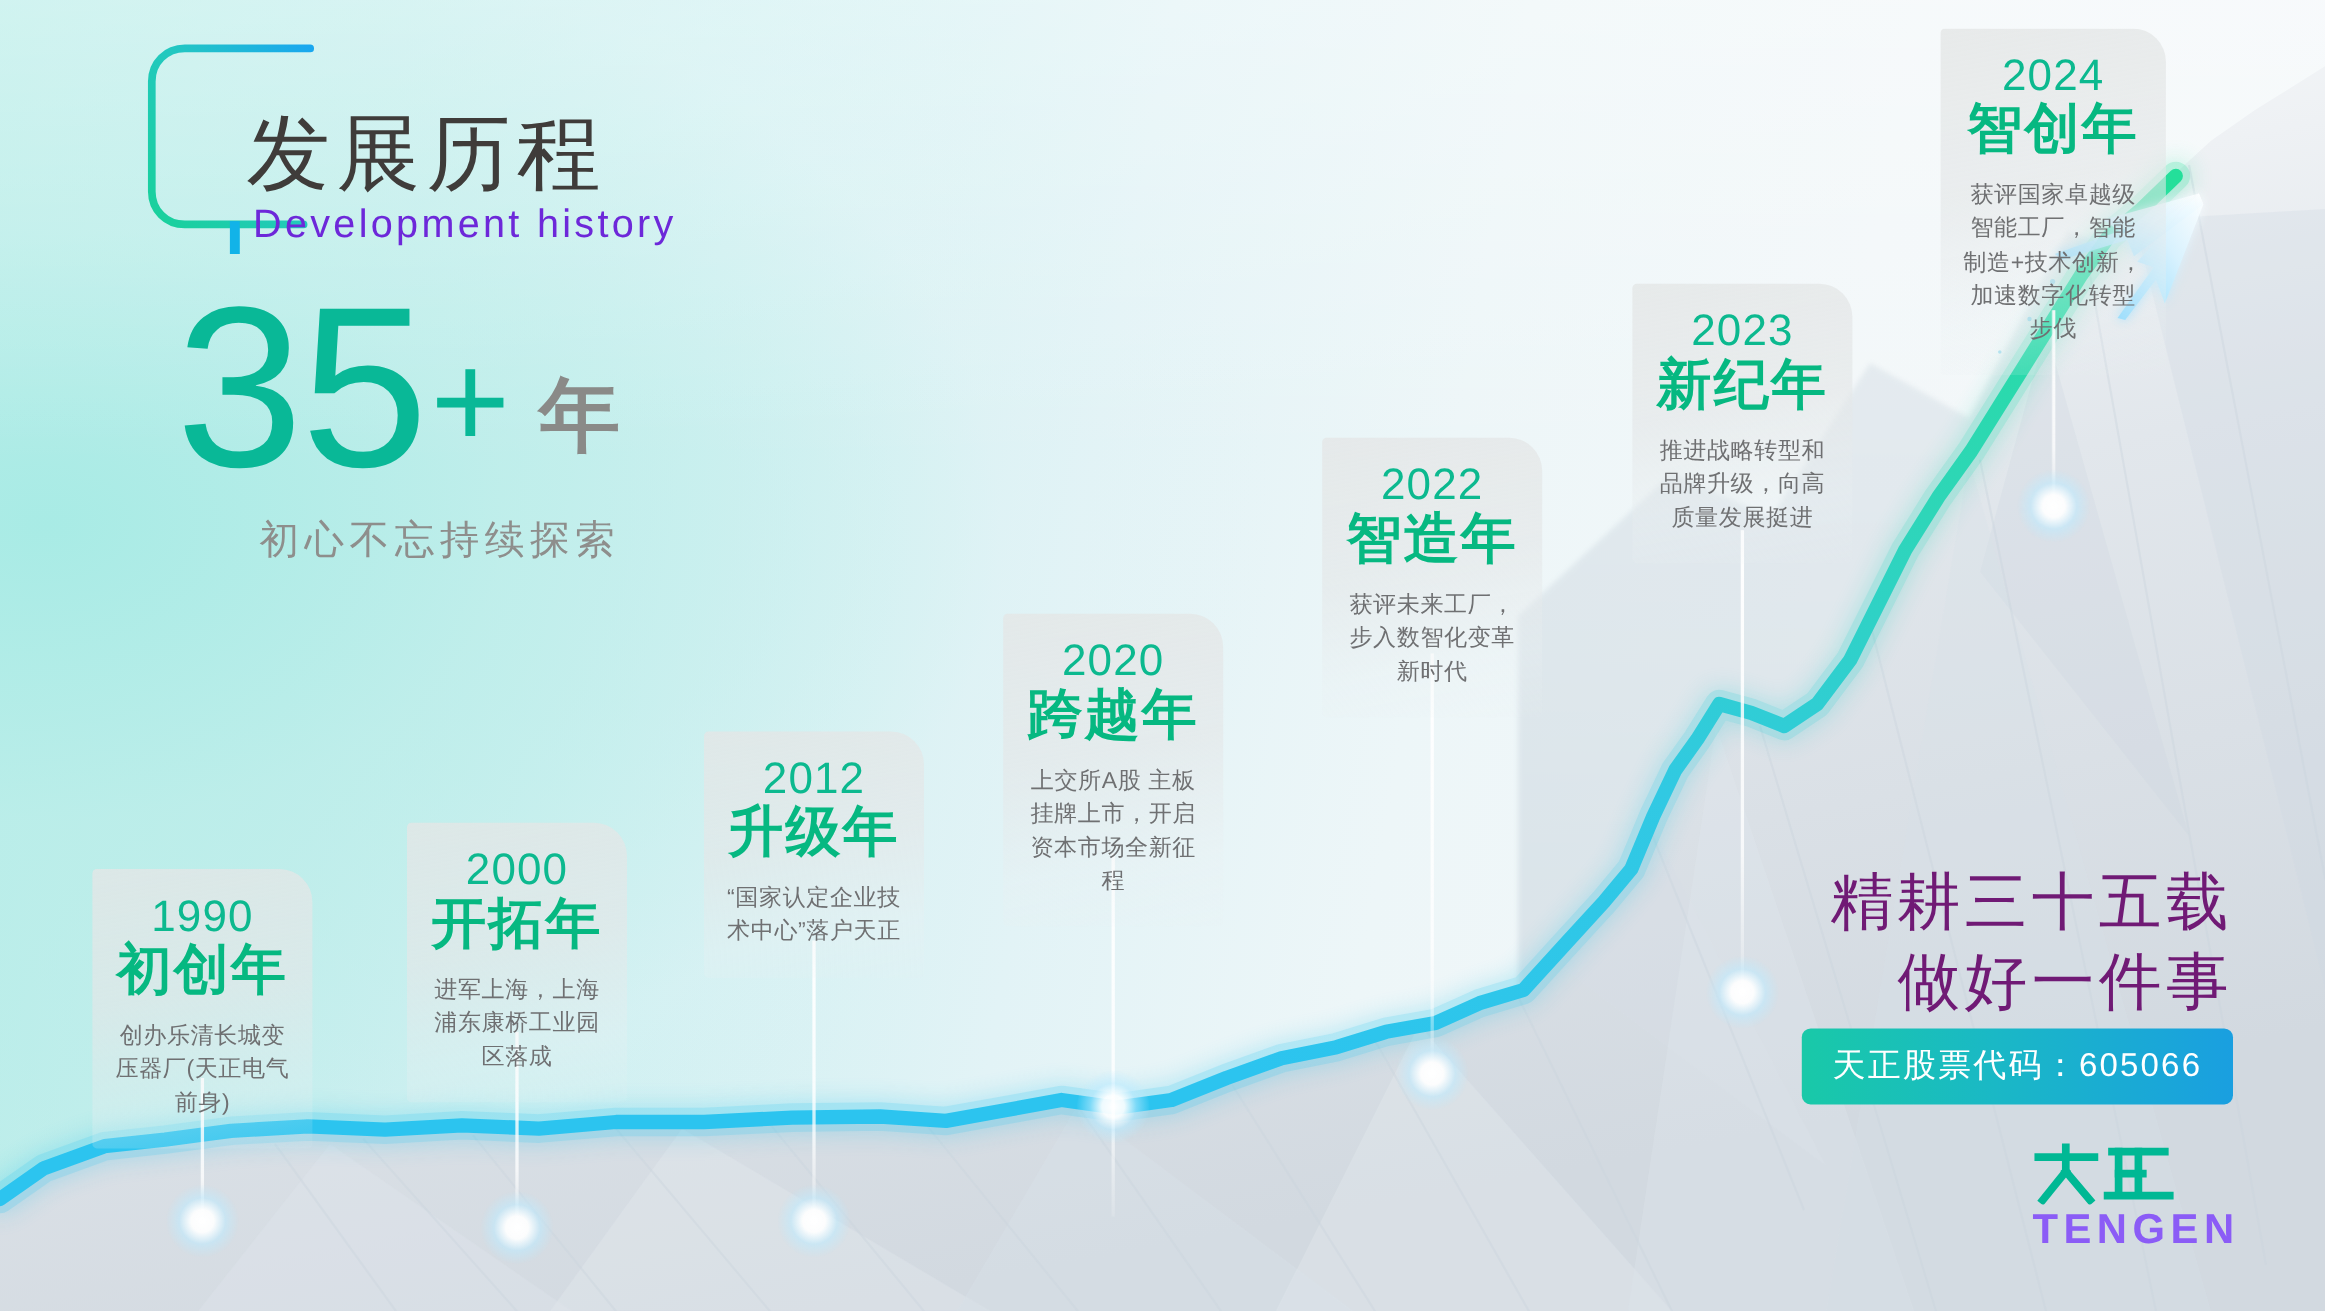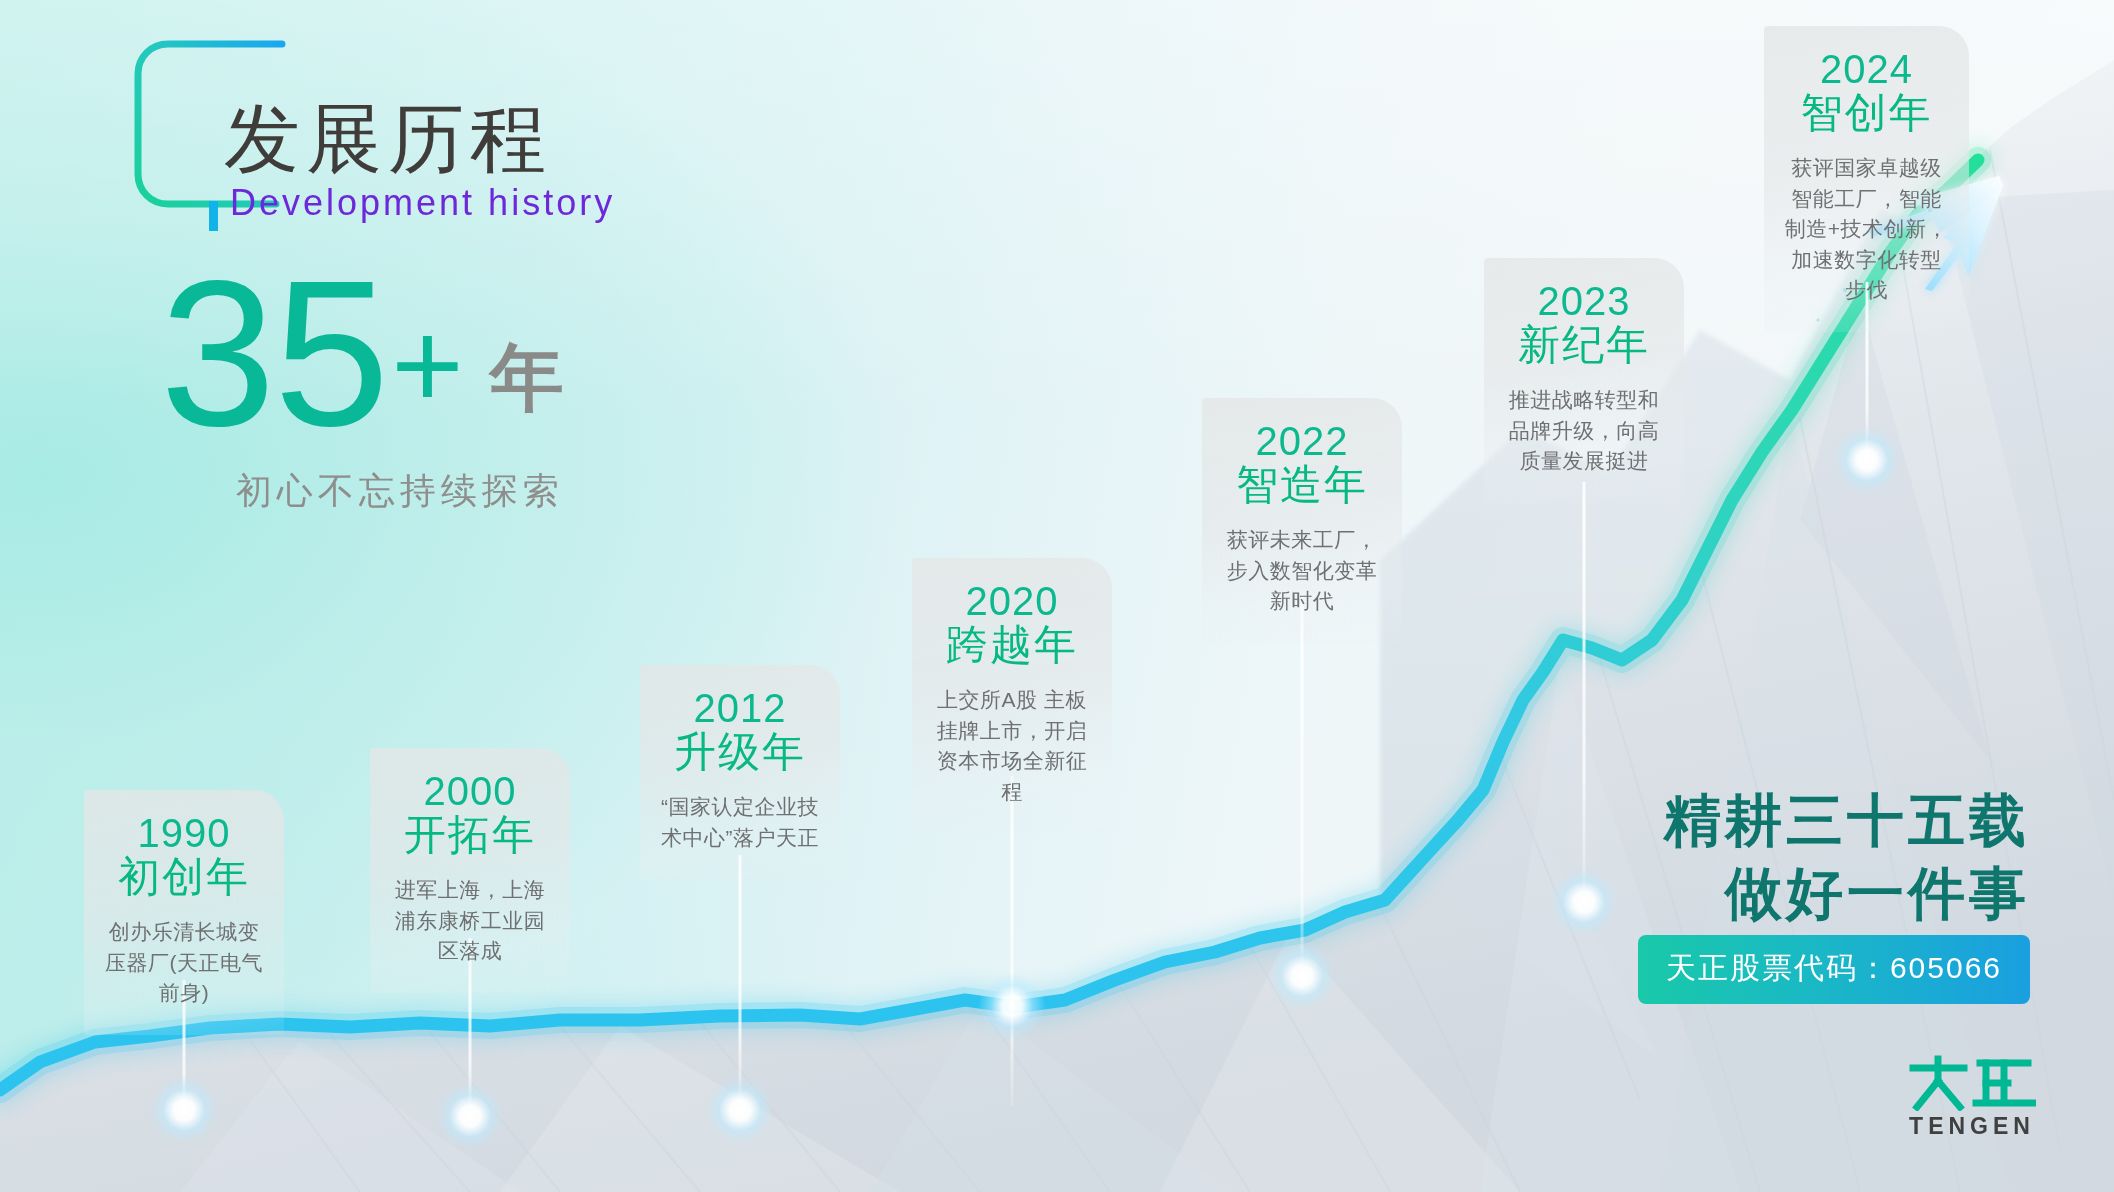--- a/index.html
+++ b/index.html
@@ -84,51 +84,51 @@
     padding:22px 18px 26px 18px;
     border-radius:4px 30px 4px 4px;
     background:linear-gradient(170deg, rgba(228,230,230,0.80) 0%, rgba(228,231,232,0.66) 45%, rgba(234,240,242,0.30) 78%, rgba(238,244,246,0.06) 100%);
     text-align:center;
   }
   .card .year {
     font-size:40px; color:#0cb98f; font-weight:400; line-height:1.08;
     letter-spacing:1px;
   }
   .card .tag {
-    font-size:42px; color:#06b881; font-weight:400; line-height:1.15;
+    font-size:50px; color:#06b881; font-weight:700; line-height:1.15;
     letter-spacing:2px; margin-top:-2px;
   }
   .card .desc {
     margin-top:16px;
     font-size:21px; color:#6f7072; line-height:1.45; font-weight:400;
     letter-spacing:0.5px;
   }
 
   
   .slogan {
     position:absolute; right:84px; top:784px; text-align:right;
   }
   .slogan div {
-    font-size:57px; color:#0f766e; letter-spacing:4px; line-height:1.28;
-    font-weight:700; white-space:nowrap;
+    font-size:57px; color:#701a75; letter-spacing:4px; line-height:1.28;
+    font-weight:400; white-space:nowrap;
   }
   .stock {
     position:absolute; right:84px; top:935px;
     padding:13px 28px 15px 28px;
     border-radius:8px;
     background:linear-gradient(90deg, #19c9a8 0%, #1ab8c6 45%, #1a9fe0 100%);
     color:#ffffff; font-size:30px; letter-spacing:2px; white-space:nowrap;
     font-weight:400;
   }
 
   
   .logo { position:absolute; right:78px; bottom:52px; text-align:center; }
   .logo .mark { display:block; }
   .logo .wordmark {
-    font-size:23px; color:#404040; letter-spacing:5px; font-weight:700;
+    font-size:38px; color:#8b5cf6; letter-spacing:5px; font-weight:700;
     margin-top:2px;
   }
 </style>
 </head>
 <body>
 
 <div class="stage">
 
   <div class="bg-gradient"></div>
   <div class="bg-top-fade"></div>

